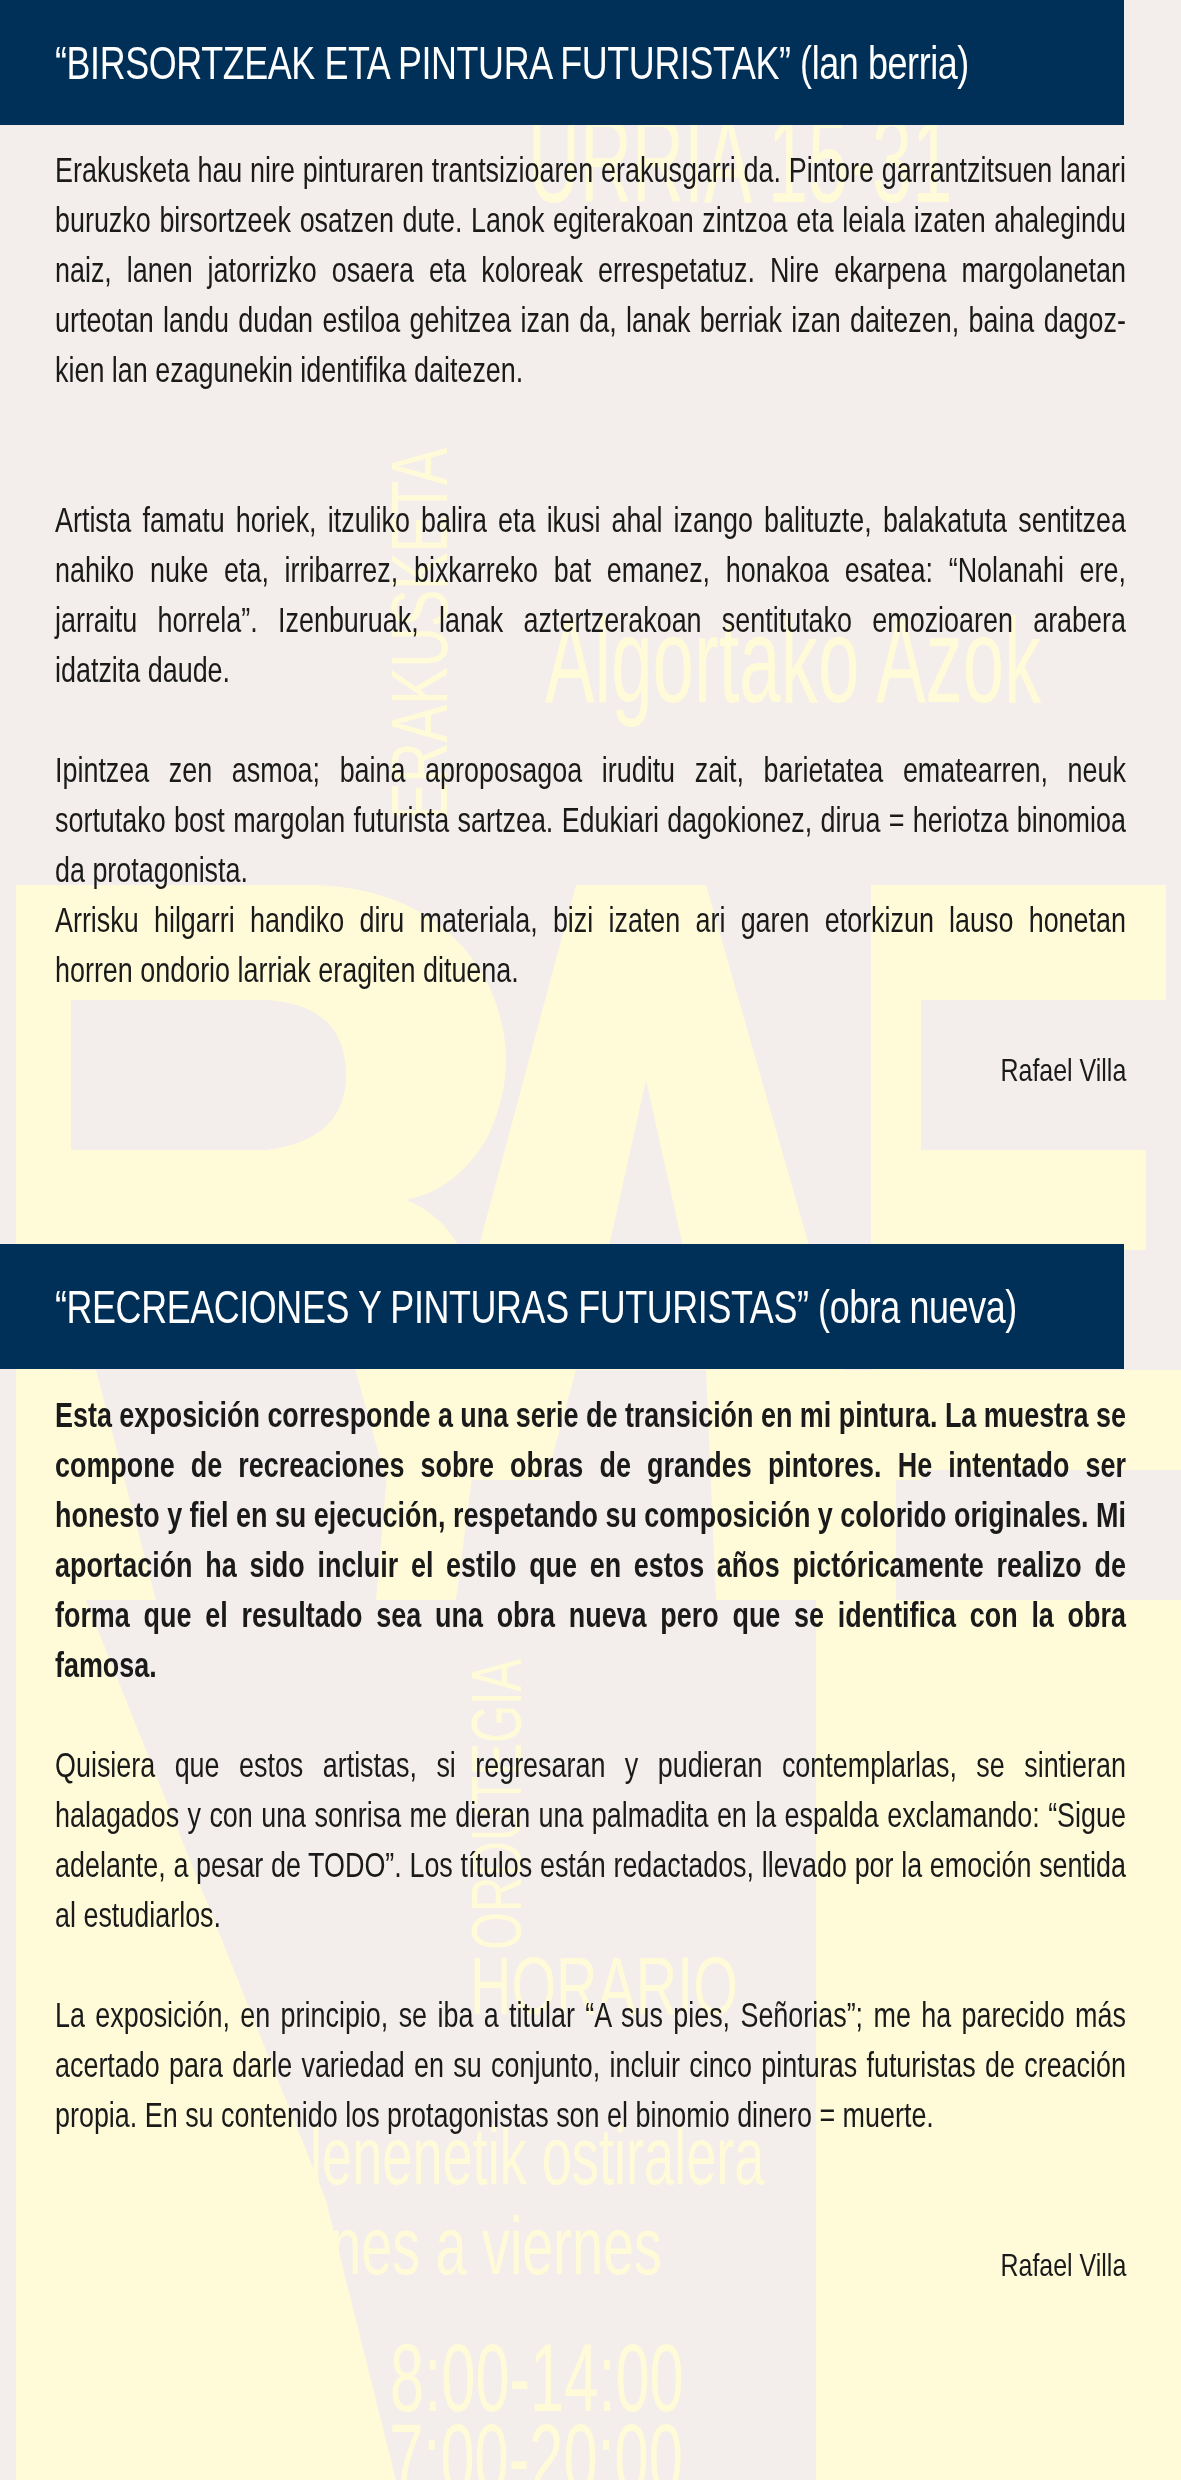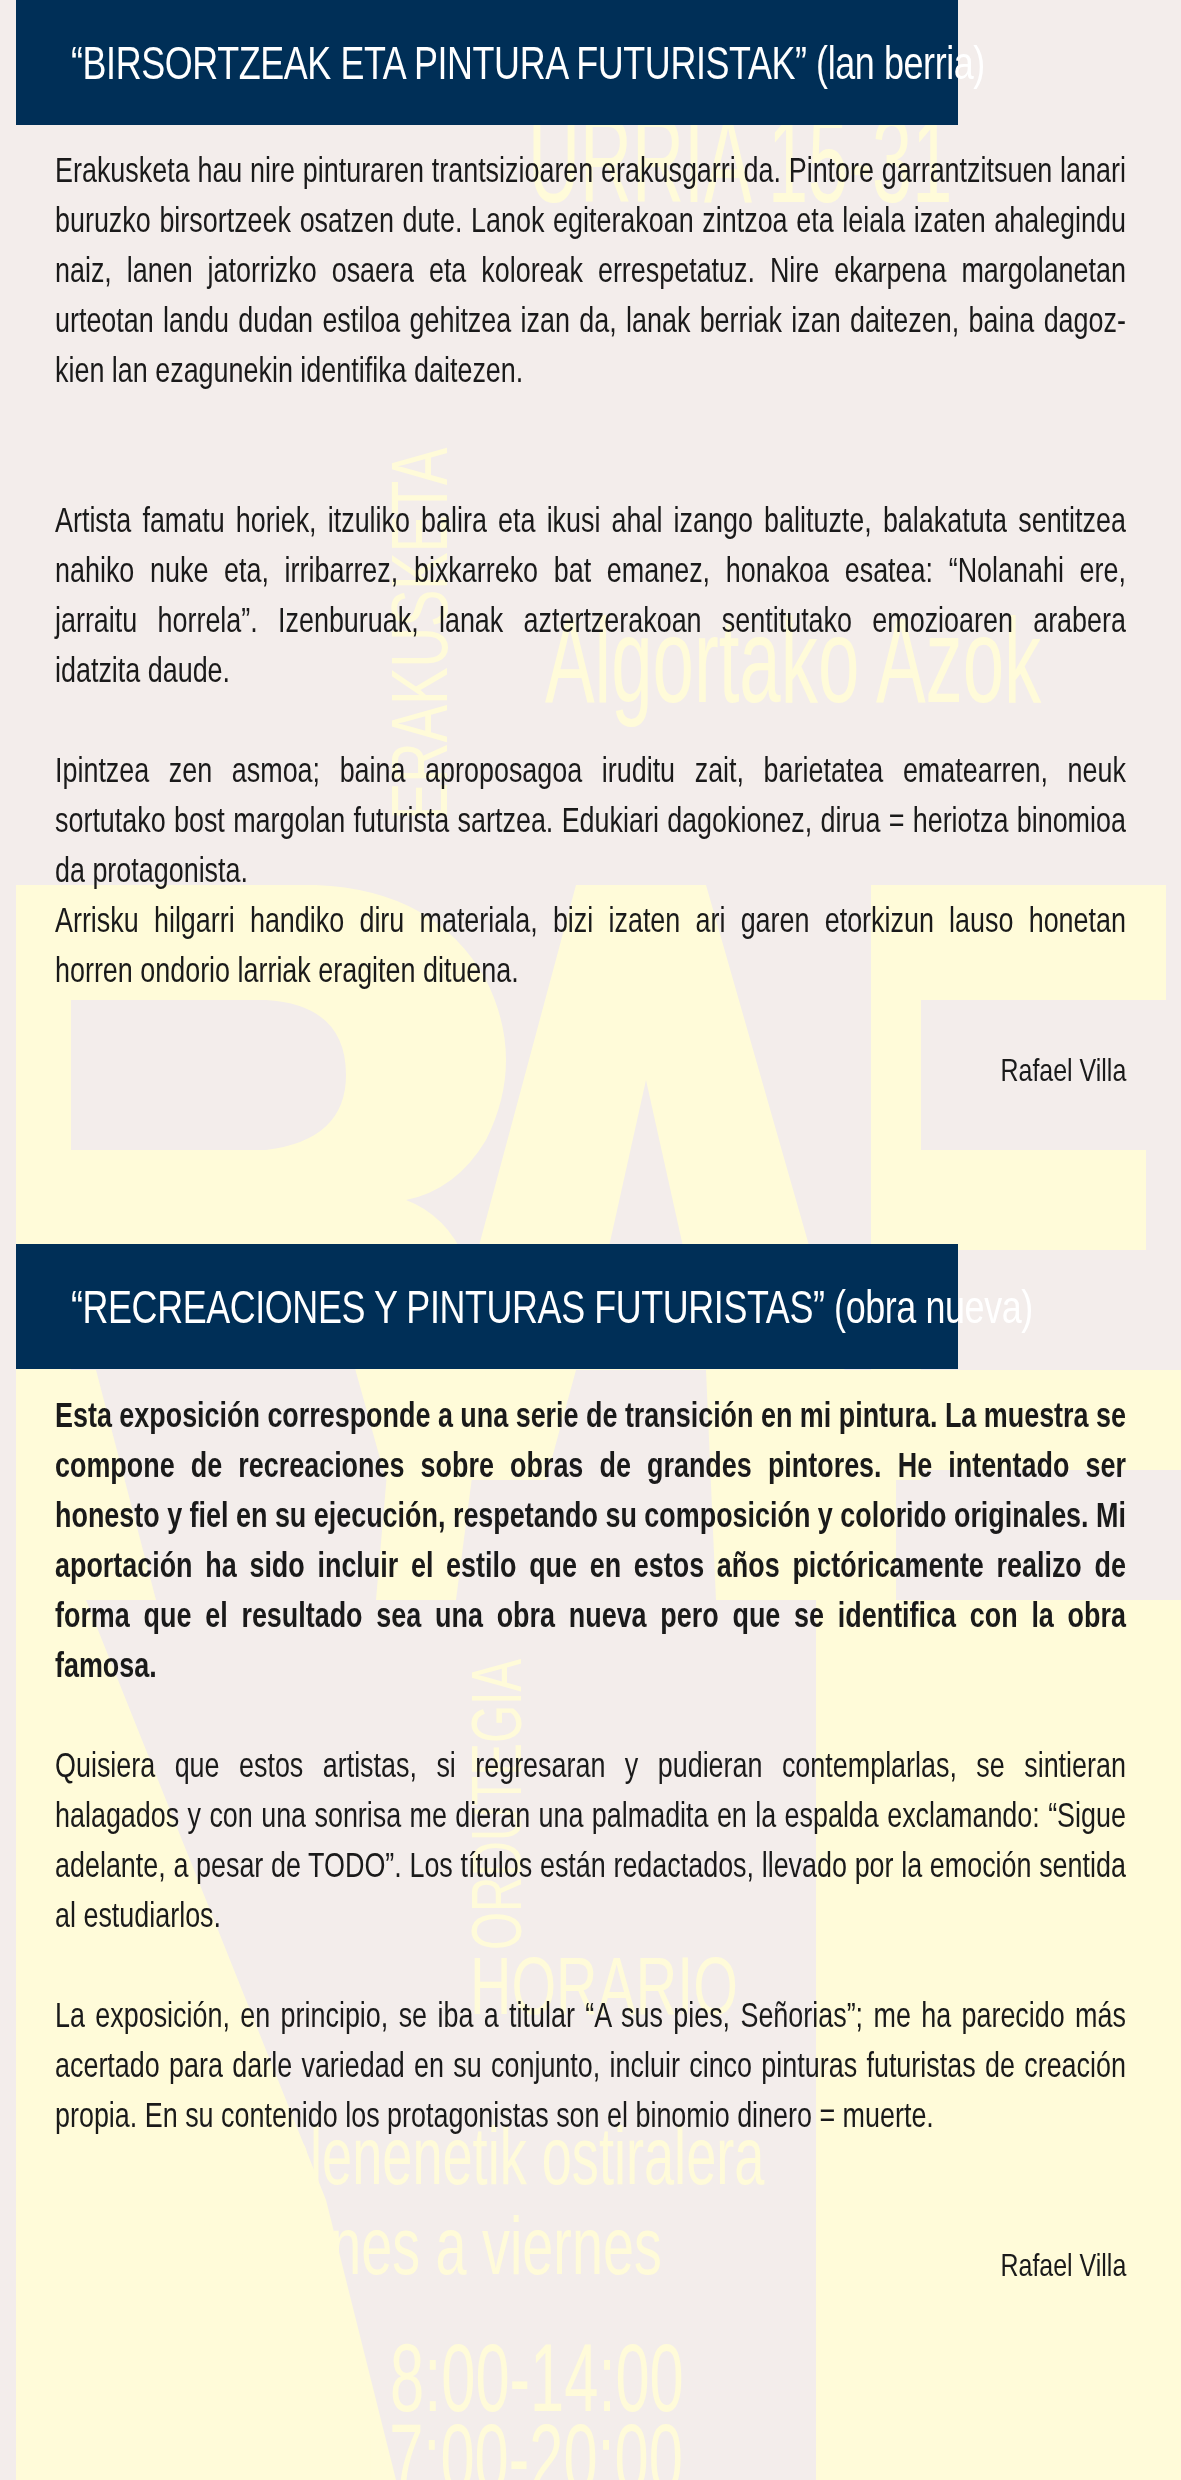--- a/index.html
+++ b/index.html
@@ -5,21 +5,21 @@
   html, body { margin: 0; padding: 0; }
   body {
     width: 1181px; height: 2480px; overflow: hidden;
     background: #f3edeb; position: relative;
     font-family: "Liberation Sans", sans-serif;
     color: #1a1a1a;
   }
   .wm { position: absolute; left: 0; top: 0; width: 1181px; height: 1756px; z-index: 0; pointer-events: none; padding-left: 16px; }
   .wm-text { position: absolute; color: #fffbd9; font-family: "Liberation Sans", sans-serif; white-space: nowrap; line-height: 1; }
   .header {
-    position: absolute; left: 16px; width: 942px; height: 125px;
+    position: absolute; left: 0; width: 1124px; height: 125px;
     background: #002f57; z-index: 2;
   }
   .header .title {
     position: absolute; left: 55px; top: 36px;
     color: #ffffff; font-size: 46px; white-space: nowrap;
     transform: scaleX(0.78); transform-origin: left top;
     letter-spacing: -0.5px;
   }
   .section-body { position: absolute; left: 55px; width: 1071px; z-index: 2; }
   .para {

